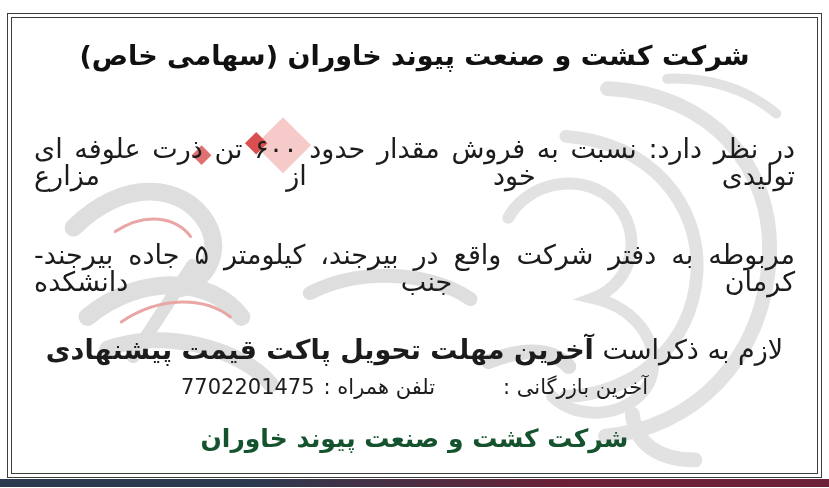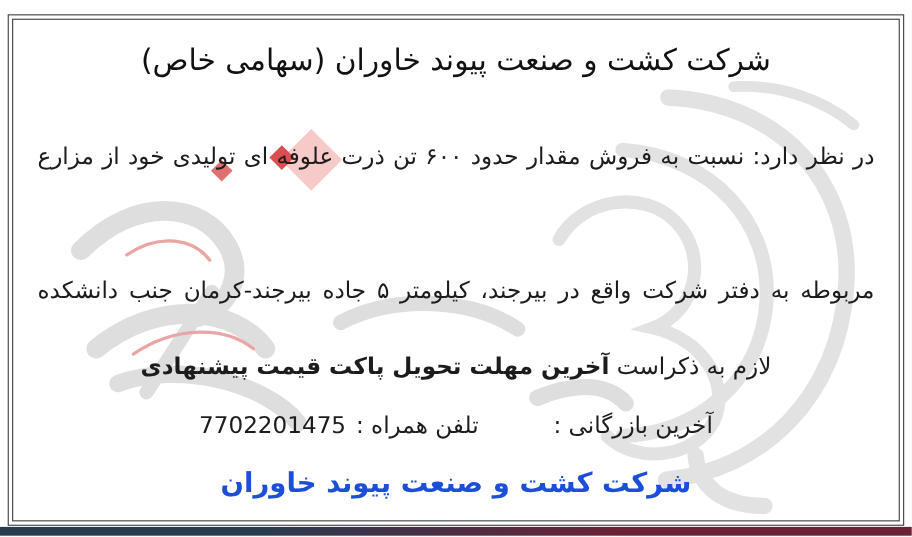--- a/index.html
+++ b/index.html
@@ -36,46 +36,46 @@
   }
   .content {
     position: absolute;
     inset: 0;
     direction: rtl;
   }
   .line {
     position: absolute;
     left: 0; right: 0;
     padding: 0 22px;
-    font-size: 21px;
+    font-size: 27px;
     line-height: 27px;
     white-space: nowrap;
   }
   .justify {
     text-align: justify;
     text-align-last: justify;
     white-space: normal;
   }
   .center { text-align: center; }
   .bold { font-weight: bold; }
   .title {
     position: absolute;
     left: 0; right: 0;
     top: 22px;
     margin: 0;
     text-align: center;
     font-size: 27px;
-    font-weight: normal;
+    font-weight: bold;
     color: #111111;
   }
   .t-line1 { top: 90px; }
   .t-line2 { top: 140px; }
-  .t-line3 { top: 201px; margin-top: 32px; }
+  .t-line3 { top: 191px; margin-top: 32px; }
   .t-line4 { top: 234px; }
-  .t-deadline { top: 266px; margin-top: 36px; }
+  .t-deadline { top: 282px; margin-top: 36px; }
   .t-time { top: 312px; }
   .contacts {
     position: absolute;
     left: 0; right: 0;
     top: 356px;
     display: flex;
     flex-direction: row;
     justify-content: center;
     gap: 68px;
     direction: rtl;
@@ -84,21 +84,21 @@
   }
   .contact { display: inline-flex; gap: 9px; direction: rtl; }
   .num { direction: ltr; unicode-bidi: embed; }
   .footer-name {
     position: absolute;
     left: 0; right: 0;
     top: 406px;
     text-align: center;
     font-size: 25px;
     font-weight: bold;
-    color: #1d4ed8;
+    color: #14532d;
   }
   .bottom-bar {
     position: absolute;
     left: 0; right: 0;
     top: 479px;
     height: 8px;
     background: linear-gradient(to right, #2c3a50 0%, #2c3a50 30%, #6b2136 68%, #6b2136 100%);
   }
 </style>
 </head>

